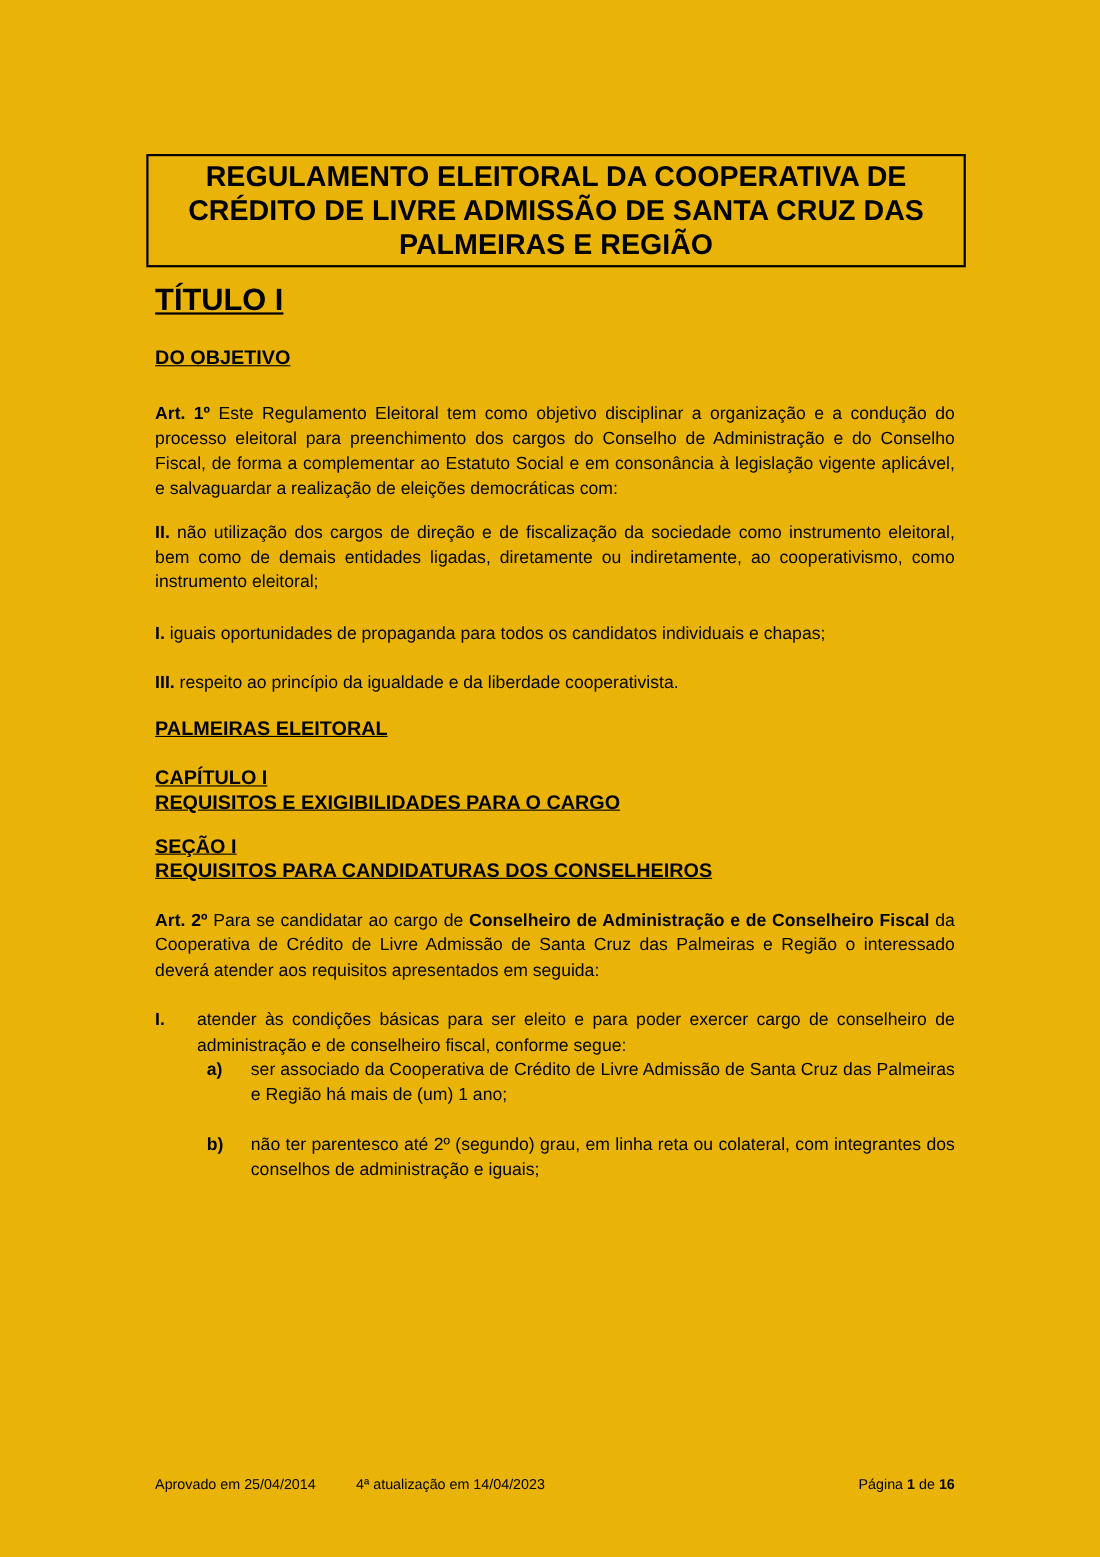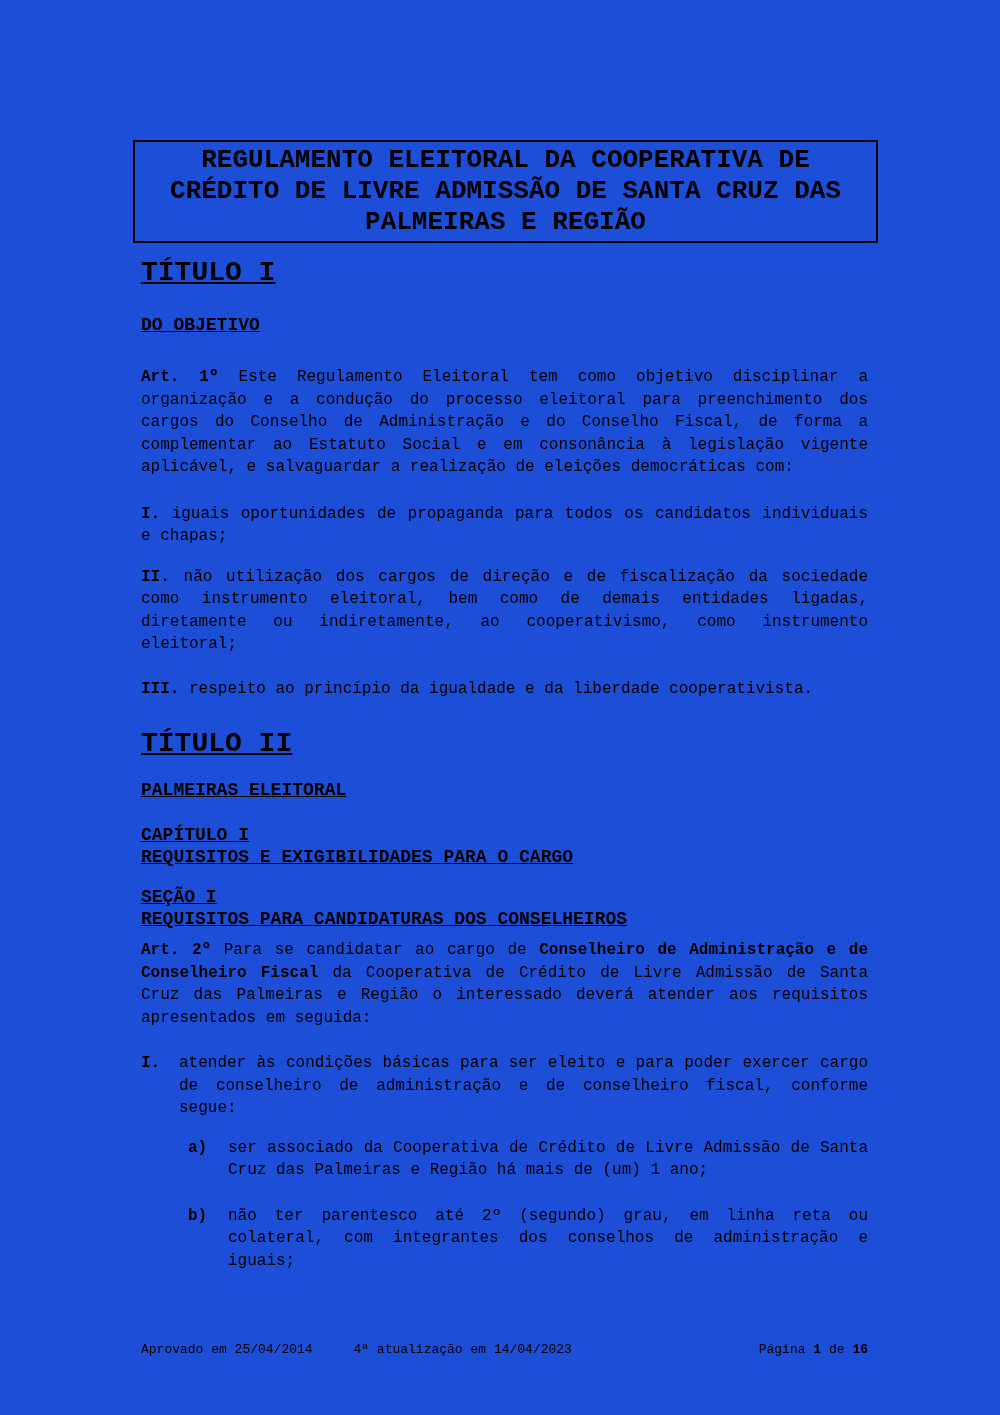--- a/index.html
+++ b/index.html
@@ -1,23 +1,23 @@
 <!DOCTYPE html>
 <html><head>
 <meta charset="utf-8">
 <style>
   html,body { margin:0; padding:0; }
   body { background:#ffffff; }
   .page {
     position:relative;
     width:1000px;
     height:1415px;
-    background:#1d4ed8;
+    background:#eab308;
     color:#000000;
-    font-family:Liberation Mono, monospace;
+    font-family:Liberation Sans, sans-serif;
     overflow:hidden;
   }
   .title-box {
     position:absolute;
     left:133px;
     top:140px;
     width:745px;
     box-sizing:border-box;
     border:2px solid #000000;
     padding:3px 8px;
@@ -87,23 +87,23 @@
   .mt-titulo1   { margin-top:256px; }
   .mt-objetivo  { margin-top:24px; }
   .mt-art1      { margin-top:30px; }
   .mt-i1        { margin-top:24px; }
   .mt-i2        { margin-top:18px; }
   .mt-i3        { margin-top:22px; }
   .mt-titulo2   { margin-top:27px; }
   .mt-processo  { margin-top:18px; }
   .mt-capitulo  { margin-top:23px; }
   .mt-secao     { margin-top:18px; }
-  .mt-art2      { margin-top:9px; }
+  .mt-art2      { margin-top:25px; }
   .mt-iatender  { margin-top:23px; }
-  .mt-suba      { margin-top:17px; }
+  .mt-suba      { }
   .mt-subb      { margin-top:23px; }
   .footer {
     position:absolute;
     left:141px;
     right:132px;
     top:1342px;
     display:flex;
     justify-content:space-between;
     font-size:13px;
     line-height:16px;
@@ -124,36 +124,35 @@
 
     <div class="h-titulo mt-titulo1">TÍTULO I</div>
 
     <div class="h-sub mt-objetivo">DO OBJETIVO</div>
 
     <div class="para mt-art1">
       <span class="marker-b">Art. 1º</span>
       <span>Este Regulamento Eleitoral tem como objetivo disciplinar a organização e a condução do processo eleitoral para preenchimento dos cargos do Conselho de Administração e do Conselho Fiscal, de forma a complementar ao Estatuto Social e em consonância à legislação vigente aplicável, e salvaguardar a realização de eleições democráticas com:</span>
     </div>
 
+    <div class="para mt-i2">
+      <span class="marker-b">II.</span>
+      <span>não utilização dos cargos de direção e de fiscalização da sociedade como instrumento eleitoral, bem como de demais entidades ligadas, diretamente ou indiretamente, ao cooperativismo, como instrumento eleitoral;</span>
+    </div>
+
     <div class="para mt-i1">
       <span class="marker-b">I.</span>
       <span>iguais oportunidades de propaganda para todos os candidatos individuais e chapas;</span>
-    </div>
-
-    <div class="para mt-i2">
-      <span class="marker-b">II.</span>
-      <span>não utilização dos cargos de direção e de fiscalização da sociedade como instrumento eleitoral, bem como de demais entidades ligadas, diretamente ou indiretamente, ao cooperativismo, como instrumento eleitoral;</span>
     </div>
 
     <div class="para mt-i3">
       <span class="marker-b">III.</span>
       <span>respeito ao princípio da igualdade e da liberdade cooperativista.</span>
     </div>
 
-    <div class="h-titulo mt-titulo2">TÍTULO II</div>
 
     <div class="h-sub mt-processo">PALMEIRAS ELEITORAL</div>
 
     <div class="h-group mt-capitulo">
       <div>CAPÍTULO I</div>
       <div>REQUISITOS E EXIGIBILIDADES PARA O CARGO</div>
     </div>
 
     <div class="h-group mt-secao">
       <div>SEÇÃO I</div>

